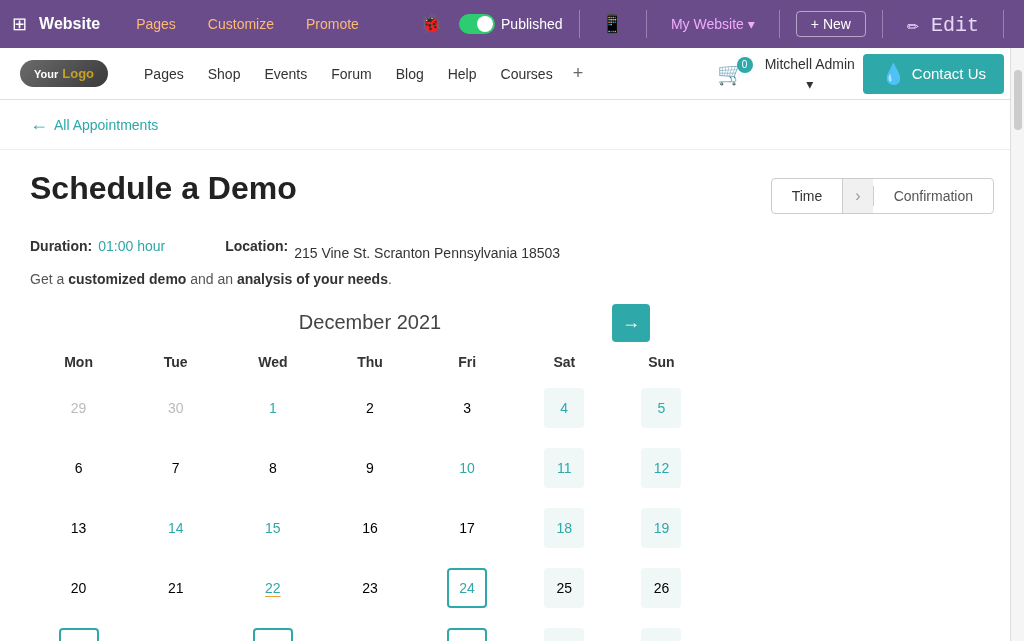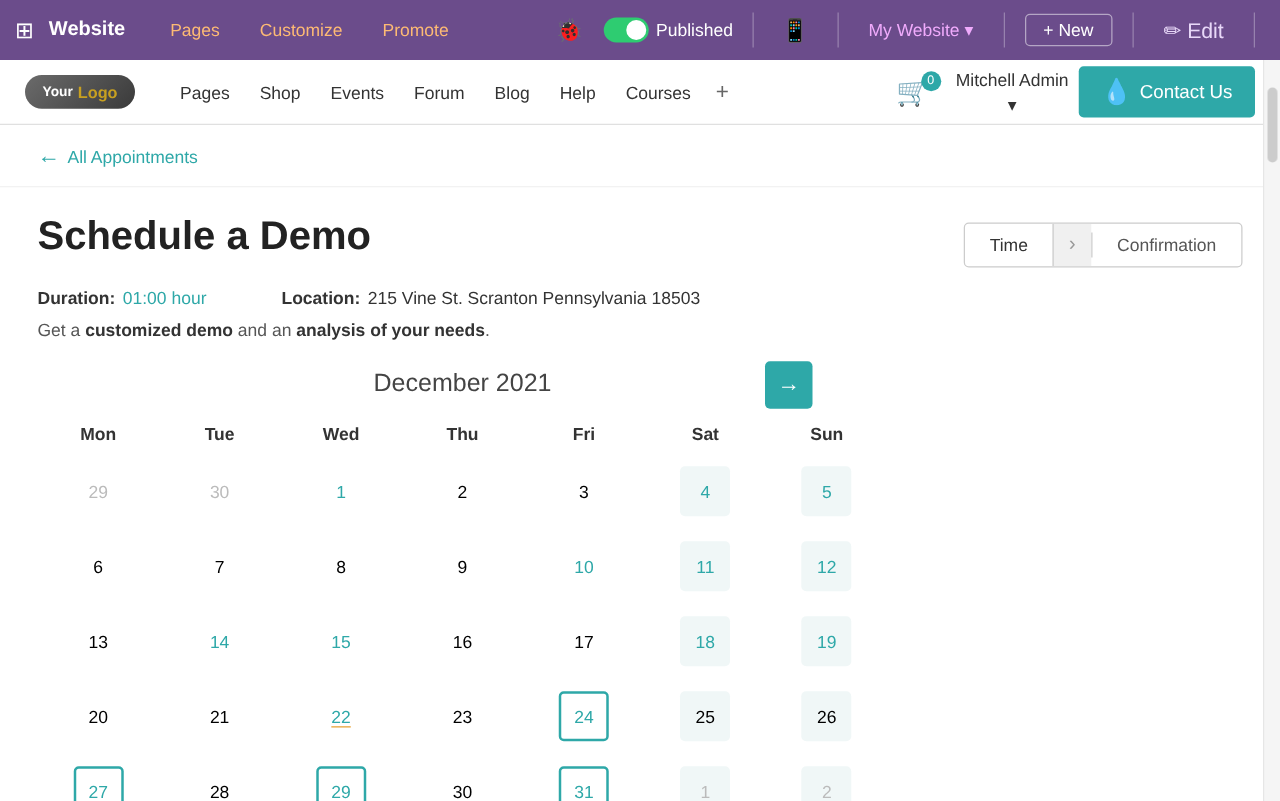--- a/index.html
+++ b/index.html
@@ -37,22 +37,22 @@
     .my-website-btn {
       color: #f0abfc; font-size: 14px; cursor: pointer; padding: 4px 8px;
       display: flex; align-items: center; gap: 4px;
     }
     .new-btn {
       background: transparent; border: 1.5px solid rgba(255,255,255,0.5);
       color: #fff; padding: 4px 14px; border-radius: 4px; cursor: pointer;
       font-size: 14px; display: flex; align-items: center; gap: 4px;
     }
     .edit-btn {
-      color: #e8d8f8; font-size: 17px; cursor: pointer; padding: 4px 8px;
-      display: flex; align-items: flex-start; gap: 4px;
+      color: #e8d8f8; font-size: 20px; cursor: pointer; padding: 4px 8px;
+      display: flex; align-items: flex-start; gap: 4px; font-family: Liberation Mono, monospace;
     }
 
     
     .second-nav {
       background: #fff;
       height: 52px;
       display: flex;
       align-items: center;
       padding: 0 20px;
       border-bottom: 1px solid #e0e0e0;
@@ -137,21 +137,21 @@
     }
     .step-btn.confirmation { background: #fff; color: #555; border-left: 1px solid #ccc; }
 
     
     .details-row {
       display: flex; gap: 60px; margin-bottom: 10px;
     }
     .detail-item { display: flex; align-items: center; gap: 6px; font-size: 14px; }
     .detail-label { font-weight: bold; color: #333; }
     .detail-value { color: #2ea8a8; }
-    .detail-value.location { color: #333; }
+    .detail-value.location { color: #333; margin-top: 15px; }
 
     .description { font-size: 14px; color: #555; margin-bottom: 24px; }
     .description b { color: #333; }
 
     
     .calendar-wrapper { max-width: 680px; }
     .calendar-header {
       display: flex; align-items: center; justify-content: center;
       margin-bottom: 12px; position: relative;
     }

